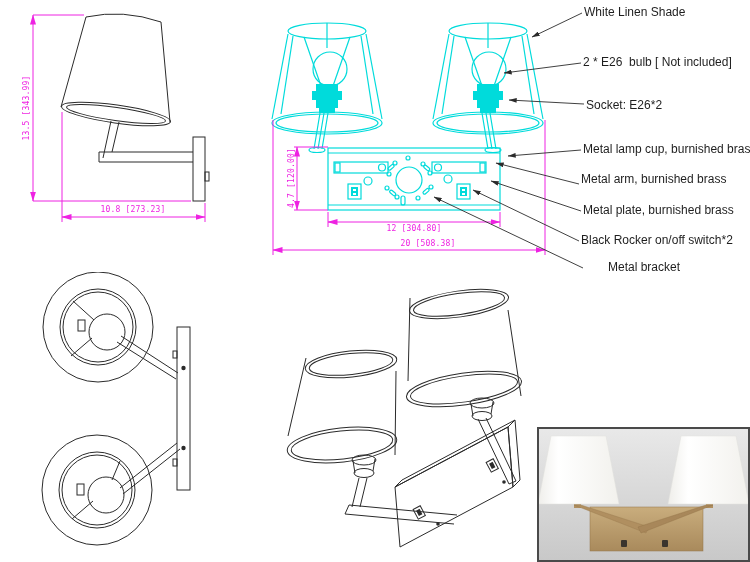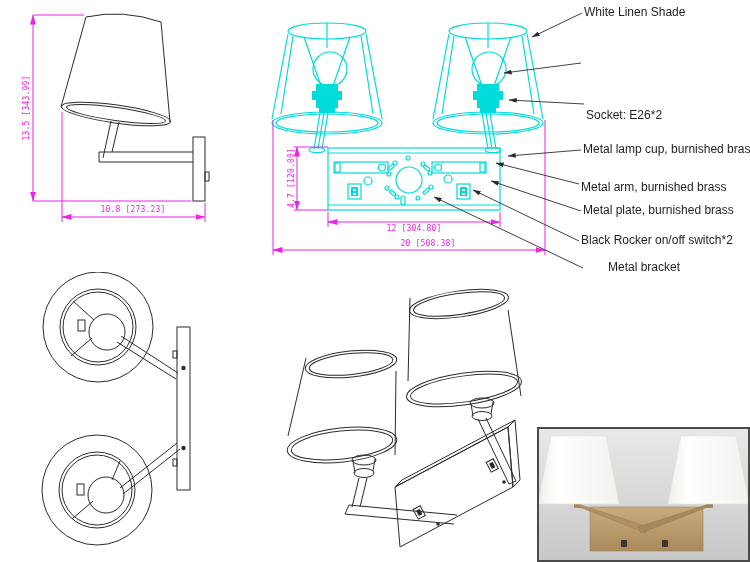--- a/index.html
+++ b/index.html
@@ -276,23 +276,24 @@
     <line class="lead" x1="581" y1="63" x2="504" y2="73" marker-end="url(#ka)"></line>
     <line class="lead" x1="584" y1="104" x2="509" y2="100" marker-end="url(#ka)"></line>
     <line class="lead" x1="581" y1="150" x2="508" y2="156" marker-end="url(#ka)"></line>
     <line class="lead" x1="579" y1="184" x2="496" y2="163" marker-end="url(#ka)"></line>
     <line class="lead" x1="581" y1="211" x2="491" y2="181" marker-end="url(#ka)"></line>
     <line class="lead" x1="579" y1="241" x2="473" y2="190" marker-end="url(#ka)"></line>
     <line class="lead" x1="583" y1="268" x2="434" y2="197" marker-end="url(#ka)"></line>
   </svg>
 
   <div class="callout" style="left:584px;top:5px">White Linen Shade</div>
-  <div class="callout" style="left:586px;top:108px">Socket: E26*2</div>
+  <div class="callout" style="left:583px;top:55px">2 * E26  bulb [ Not included]</div>
+  <div class="callout" style="left:586px;top:98px">Socket: E26*2</div>
   <div class="callout" style="left:583px;top:142px">Metal lamp cup, burnished brass</div>
-  <div class="callout" style="left:581px;top:180px">Metal arm, burnished brass</div>
+  <div class="callout" style="left:581px;top:172px">Metal arm, burnished brass</div>
   <div class="callout" style="left:583px;top:203px">Metal plate, burnished brass</div>
   <div class="callout" style="left:581px;top:233px">Black Rocker on/off switch*2</div>
   <div class="callout" style="left:608px;top:260px">Metal bracket</div>
 
   <div class="photo">
     <svg width="213" height="135" viewBox="0 0 213 135">
       <defs>
         <linearGradient id="pg" x1="0" y1="0" x2="0" y2="1">
           <stop offset="0" stop-color="#e9e9e9"></stop>
             <stop offset="1" stop-color="#c8c8c8"></stop>

